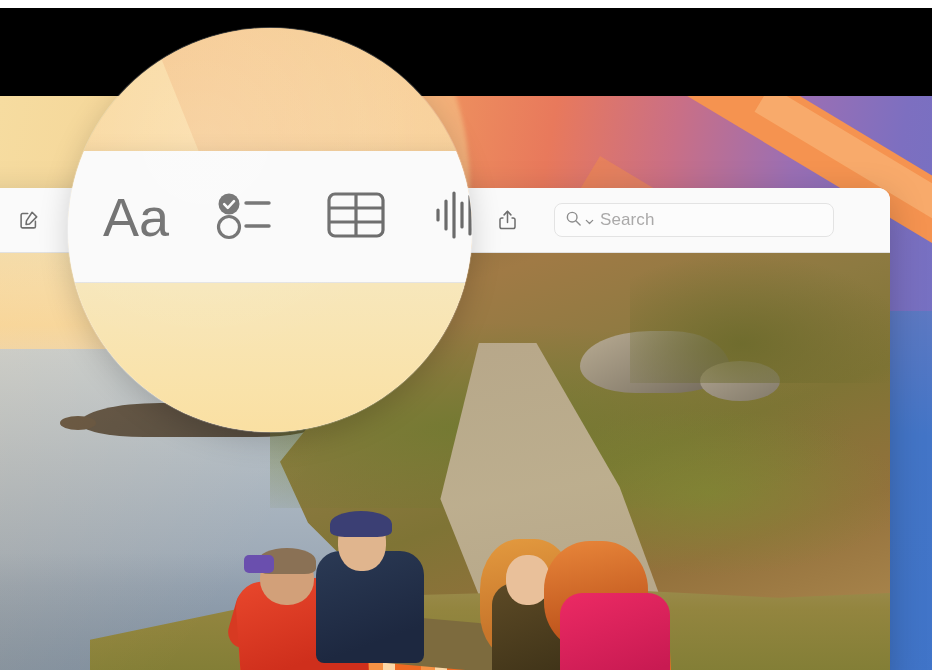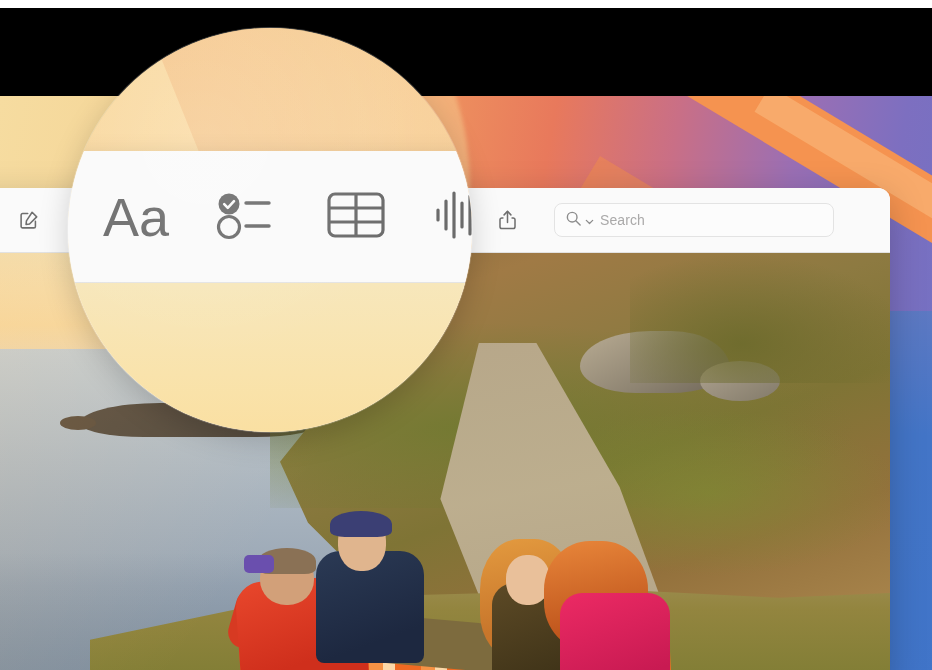--- a/index.html
+++ b/index.html
@@ -41,21 +41,21 @@
   .tb-right{ margin-left:auto; display:flex; align-items:center; gap:16px; padding-right:56px; }
 
   .tbtn{ width:34px; height:30px; display:flex; align-items:center; justify-content:center;
          border-radius:6px; cursor:default; }
   .tbtn svg{ display:block; }
   .chev{ width:14px; height:14px; display:flex; align-items:center; justify-content:center; }
 
   .searchbox{ width:280px; height:34px; border:1px solid #e3e3e3; border-radius:8px;
               background:#fcfcfc; display:flex; align-items:center; gap:6px;
               padding:0 10px; }
-  .searchbox .ph{ font-size:14px; color:#aaa9a9; letter-spacing:.1px; }
+  .searchbox .ph{ font-size:17px; color:#aaa9a9; letter-spacing:.1px; }
 
   
   .photo{ position:relative; width:950px; height:435px; overflow:hidden; background:#2b2b2b; }
   .ph-sky{ position:absolute; left:0; top:0; width:950px; height:120px;
            background:linear-gradient(180deg,#f2e0b4 0%, #f6ddab 30%, #f7d9a1 60%, #e9d6b6 100%); }
   .ph-sea{ position:absolute; left:0; top:96px; width:560px; height:340px;
            background:linear-gradient(180deg,#c3cdd4 0%, #aeb9c3 35%, #99a6b4 70%, #8e9cab 100%); }
   .ph-sea2{ position:absolute; left:0; top:300px; width:380px; height:140px;
            background:linear-gradient(180deg,rgba(150,163,177,0) 0%, #7d8d9e 100%); }
   .ph-island{ position:absolute; left:140px; top:150px; width:240px; height:34px;

